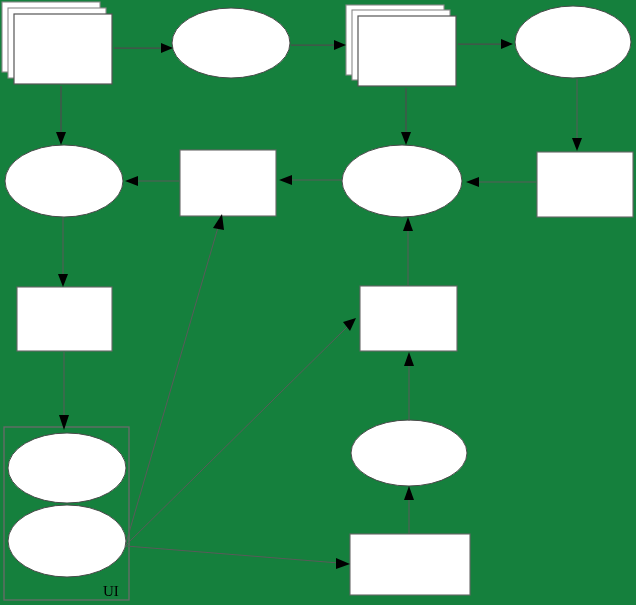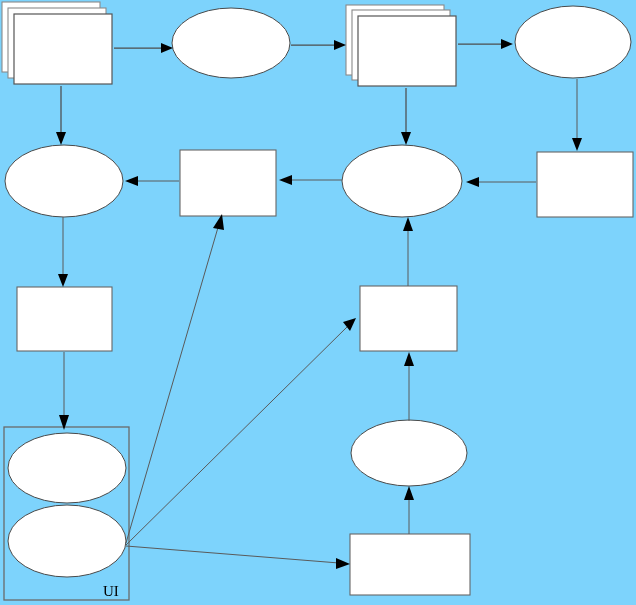--- a/index.html
+++ b/index.html
@@ -7,21 +7,21 @@
     padding: 0;
     background: #ffffff;
   }
   body {
     font-family: "Liberation Sans", sans-serif;
   }
   #diagram-canvas {
     position: relative;
     width: 636px;
     height: 605px;
-    background: #7dd3fc;
+    background: #15803d;
     overflow: hidden;
     text-align: center;
   }
   #diagram-canvas svg {
     position: absolute;
     left: 0;
     top: 0;
   }
   .node-shape {
     fill: #ffffff;

